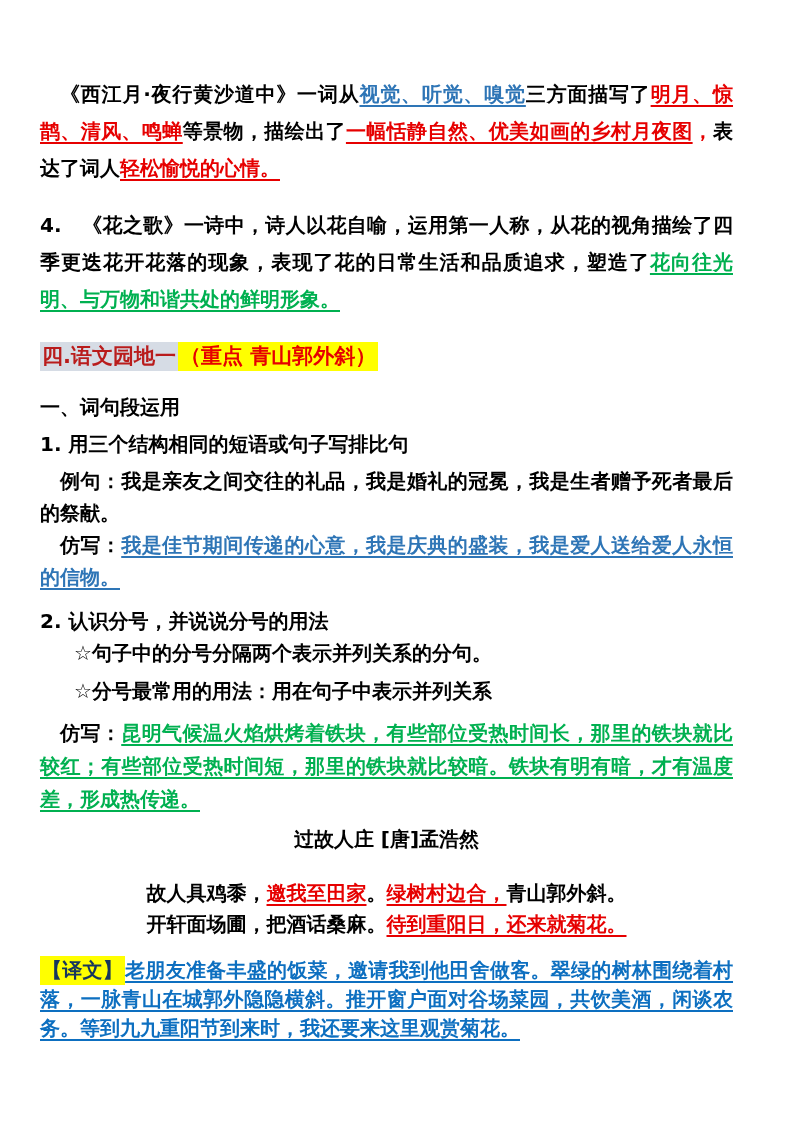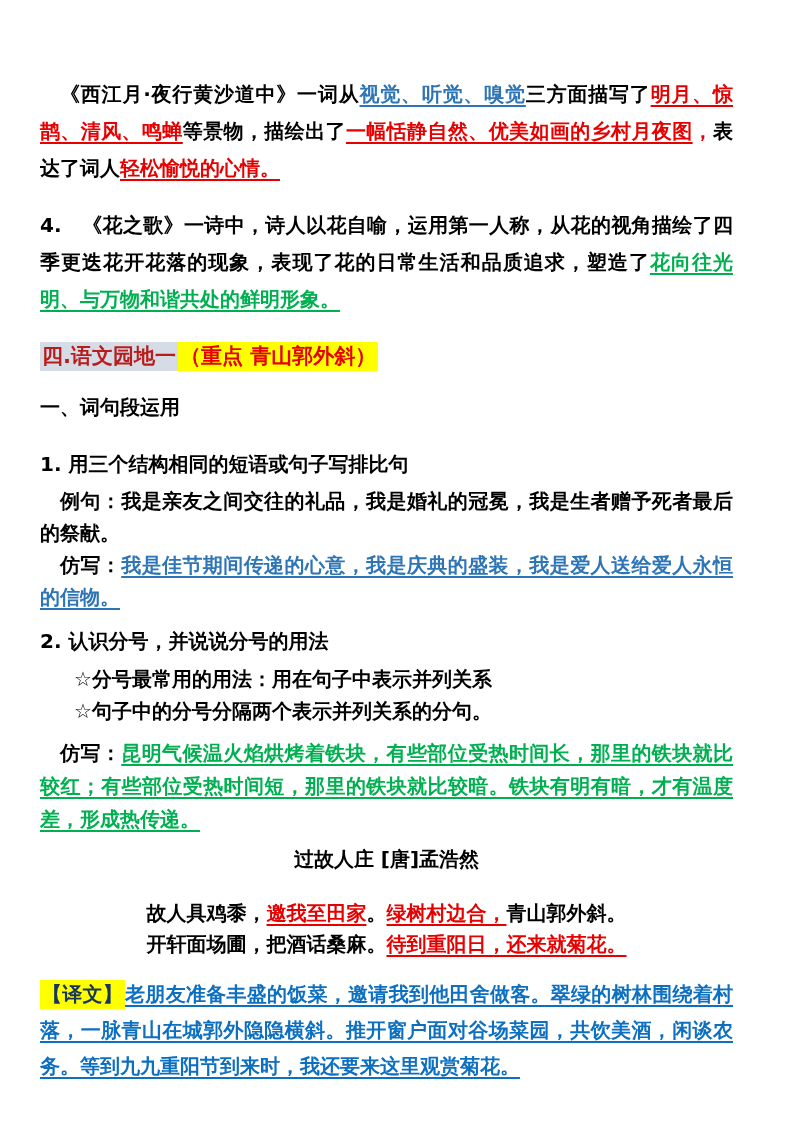--- a/index.html
+++ b/index.html
@@ -26,66 +26,66 @@
   .green{color:#00b050;}
   .headblue{color:#b91c1c;}
   .navy{color:#17365d;}
   .tblue{color:#0d6fc0;}
   .hl-gray{background:#d6dce5;padding:2px 2px 3px 2px;}
   .hl-yellow{background:#ffff00;padding:2px 2px 3px 2px;}
   .heading{font-size:21px;line-height:37px;margin:0 0 14px 0;}
   .poemwrap{text-align:center;margin:6px 0 16px 0;}
   .poem-title{font-size:20px;line-height:34px;margin:0 0 22px 0;}
   .poem-line{font-size:20px;line-height:31px;margin:0;}
-  .trans{font-size:20px;line-height:36px;text-align:justify;margin:10px 0 0 0;}
+  .trans{font-size:20px;line-height:29px;text-align:justify;margin:10px 0 0 0;}
 </style>
 </head>
 <body>
 
 <div class="page">
   <div class="content">
 
     <p class="para indent1">
       <span>《西江月·夜行黄沙道中》一词从</span><span class="blue u">视觉、听觉、嗅觉</span><span>三方面描写了</span><span class="red u">明月、惊鹊、清风、鸣蝉</span><span>等景物，描绘出了</span><span class="red u">一幅恬静自然、优美如画的乡村月夜图</span><span class="red">，</span><span>表达了词人</span><span class="red u">轻松愉悦的心情。</span>
     </p>
 
     <p class="para">
       <span>4.　《花之歌》一诗中，诗人以花自喻，运用第一人称，从花的视角描绘了四季更迭花开花落的现象，表现了花的日常生活和品质追求，塑造了</span><span class="green u">花向往光明、与万物和谐共处的鲜明形象。</span>
     </p>
 
     <p class="heading">
       <span class="headblue hl-gray">四.语文园地一</span><span class="red hl-yellow">（重点 青山郭外斜）</span>
     </p>
 
-    <p class="para mb14" style="margin-bottom:20px;">
+    <p class="para mb14" style="margin-bottom:0;">
       <span>一、词句段运用</span>
     </p>
 
     <p class="para" style="margin-bottom:2px;">
       <span>1. 用三个结构相同的短语或句子写排比句</span>
     </p>
 
     <p class="tight indent1">
       <span>例句：我是亲友之间交往的礼品，我是婚礼的冠冕，我是生者赠予死者最后的祭献。</span>
     </p>
 
     <p class="tight indent1">
       <span>仿写：</span><span class="blue u">我是佳节期间传递的心意，我是庆典的盛装，我是爱人送给爱人永恒的信物。 </span>
     </p>
 
     <p class="tight mt6" style="margin-top:12px;">
       <span>2. 认识分号，并说说分号的用法</span>
     </p>
 
+    <p class="tight indent15">
+      <span>☆句子中的分号分隔两个表示并列关系的分句。</span>
+    </p>
+
     <p class="tight indent15 mt6">
       <span>☆分号最常用的用法：用在句子中表示并列关系</span>
-    </p>
-
-    <p class="tight indent15">
-      <span>☆句子中的分号分隔两个表示并列关系的分句。</span>
     </p>
 
     <p class="tight indent1" style="margin-top:10px;line-height:33px;">
       <span>仿写：</span><span class="green u">昆明气候温火焰烘烤着铁块，有些部位受热时间长，那里的铁块就比较红；有些部位受热时间短，那里的铁块就比较暗。铁块有明有暗，才有温度差，形成热传递。 </span>
     </p>
 
 
     <div class="poemwrap">
       <p class="poem-title">
         <span>过故人庄 [唐]孟浩然</span>

